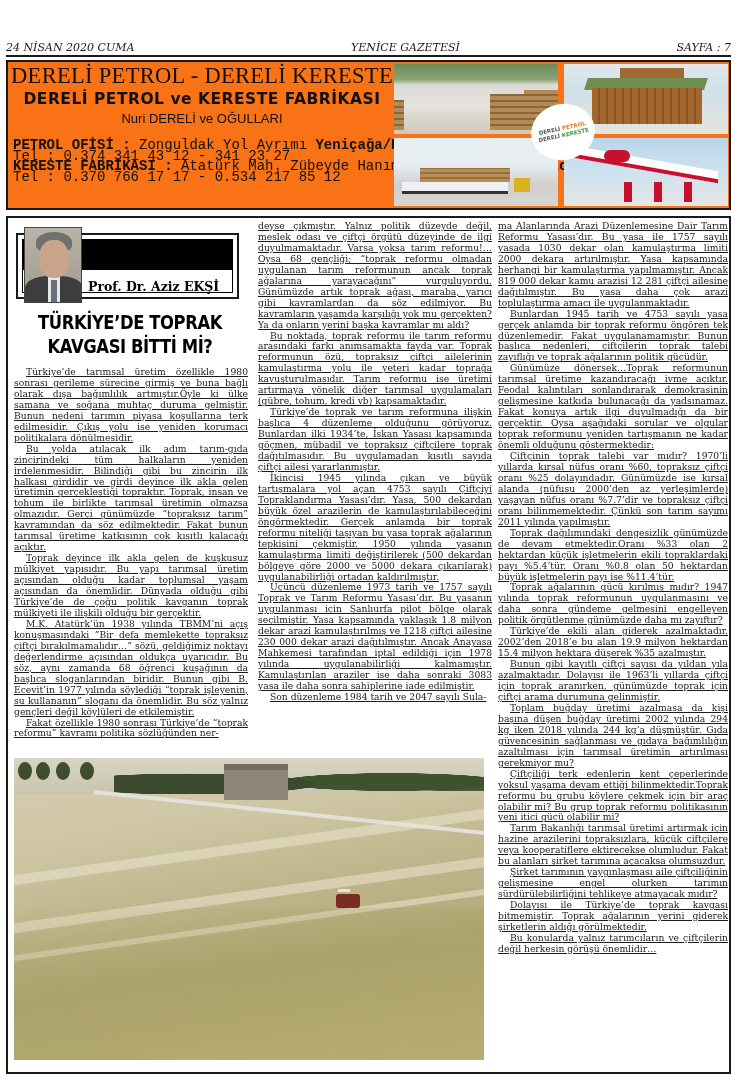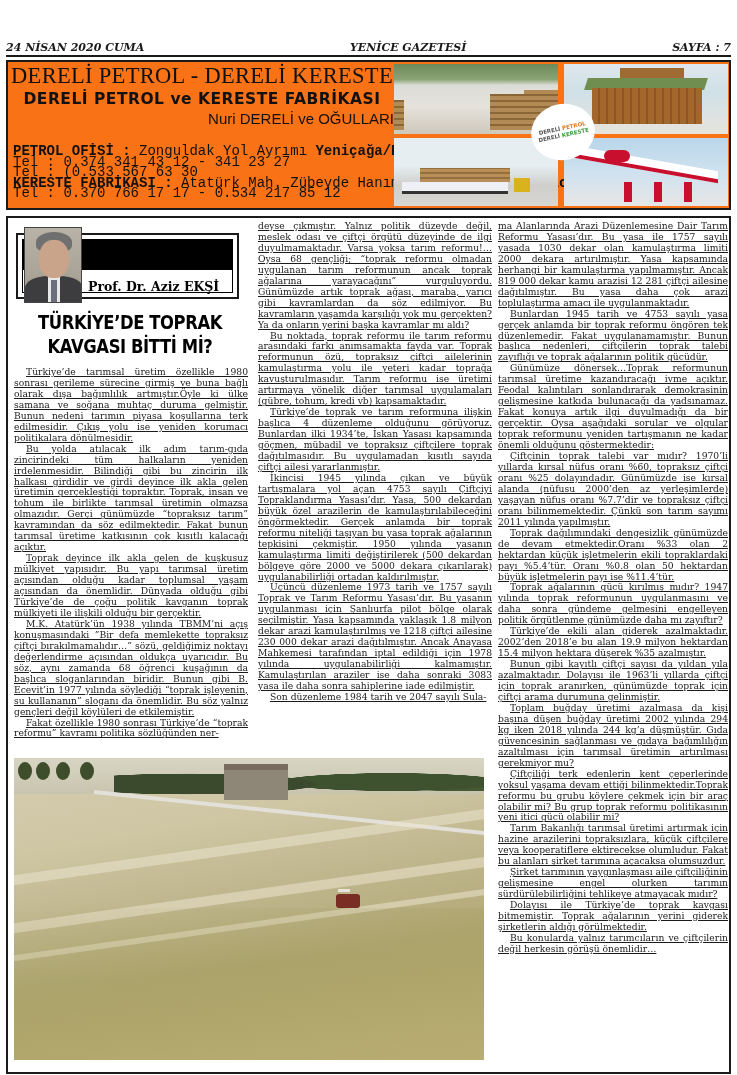--- a/index.html
+++ b/index.html
@@ -1,28 +1,28 @@
 <!DOCTYPE html>
 <html><head>
 <meta charset="utf-8">
 <style>
   * { box-sizing: border-box; margin: 0; padding: 0; }
   html, body { width: 737px; height: 1075px; background: #ffffff; overflow: hidden; }
   body { position: relative; font-family: "DejaVu Serif", serif; color: #1a1a1a; }
 
   
-  .page-header { position: absolute; top: 36px; left: 6px; width: 725px; height: 18px; display: flex; justify-content: space-between; align-items: flex-end; font-family: "DejaVu Serif", serif; font-style: italic; font-weight: bold; font-size: 11px; color: #1a1a1a; gap: 32px; }
+  .page-header { position: absolute; top: 36px; left: 6px; width: 725px; height: 18px; display: flex; justify-content: space-between; align-items: flex-end; font-family: "DejaVu Serif", serif; font-style: italic; font-weight: normal; font-size: 11px; color: #1a1a1a; gap: 32px; }
   .page-header-rule { position: absolute; top: 55px; left: 6px; width: 725px; height: 2px; background: #1a1a1a; }
 
   
   .ad-box { position: absolute; top: 60px; left: 6px; width: 725px; height: 150px; border: 2px solid #1a1a1a; background: #f97316; overflow: hidden; }
   .ad-text { position: absolute; left: 2px; top: 0; width: 384px; height: 146px; }
   .ad-title { font-family: "Liberation Serif", serif; font-size: 22.5px; letter-spacing: 0.3px; text-align: center; line-height: 26px; margin-top: 1px; color: #111; }
   .ad-subtitle { font-family: "DejaVu Sans", sans-serif; font-weight: bold; font-size: 15.5px; text-align: center; line-height: 20px; color: #111; letter-spacing: 0.5px; }
-  .ad-owner { font-family: "Liberation Sans", sans-serif; font-size: 15px; text-align: right; line-height: 19px; margin-bottom: 18px; color: #111; }
+  .ad-owner { font-family: "Liberation Sans", sans-serif; font-size: 13px; text-align: center; line-height: 19px; margin-bottom: 12px; color: #111; }
   .ad-line { font-family: Liberation Mono, monospace; font-size: 14px; line-height: 10.5px; padding-left: 3px; color: #111; white-space: nowrap; }
   .ad-line b { font-weight: bold; }
   .ad-photos { position: absolute; left: 386px; top: 0; width: 337px; height: 146px; }
   .photo { position: absolute; overflow: hidden; }
   .ph-lumber { left: 0; top: 2px; width: 164px; height: 70px; background: linear-gradient(180deg, #6d8a5a 0%, #8aa374 22%, #dcdcd6 30%, #e5e2dc 60%, #cfc8bb 100%); }
   .ph-lumber .stack { position: absolute; background: repeating-linear-gradient(0deg, #b28a56 0 4px, #8b6738 4px 6px); }
   .ph-house { left: 170px; top: 2px; width: 164px; height: 70px; background: linear-gradient(180deg, #dfe8ee 0%, #cfe0e7 40%, #e7e4dd 100%); }
   .ph-house .roof { position: absolute; left: 22px; top: 14px; width: 120px; height: 12px; background: #6f8e4f; transform: skewX(-18deg); }
   .ph-house .body { position: absolute; left: 28px; top: 24px; width: 110px; height: 36px; background: repeating-linear-gradient(90deg, #a3672e 0 6px, #8c5524 6px 8px); }
   .ph-house .upper { position: absolute; left: 56px; top: 4px; width: 64px; height: 14px; background: #a06a33; }
@@ -86,21 +86,20 @@
 <div class="page-header-rule"></div>
 
 <div class="ad-box">
   <div class="ad-text">
     <div class="ad-title">DERELİ PETROL - DERELİ KERESTE</div>
     <div class="ad-subtitle">DERELİ PETROL ve KERESTE FABRİKASI</div>
     <div class="ad-owner">Nuri DERELİ ve OĞULLARI</div>
     <div id="ad-lines">
         <div class="ad-line"><b>PETROL OFİSİ :</b><span> Zonguldak Yol Ayrımı </span><b>Yeniçağa/BOLU</b></div>
         <div class="ad-line"><span>Tel : 0.374 341 43 12 - 341 23 27</span></div>
-        <div class="ad-line"><span>Tel : (0.533 567 63 30</span></div>
         <div class="ad-line"><b>KERESTE FABRİKASI :</b><span> Atatürk Mah. Zübeyde Hanım Bulvarı No: 5 </span><b>Yenice/KARABÜK</b></div>
         <div class="ad-line"><span>Tel : 0.370 766 17 17 - 0.534 217 85 12</span></div>
       </div>
   </div>
   <div class="ad-photos">
     <div class="photo ph-lumber">
       <div class="stack" style="left:96px;top:30px;width:40px;height:36px;"></div>
       <div class="stack" style="left:130px;top:26px;width:34px;height:40px;"></div>
       <div class="stack" style="left:0;top:36px;width:10px;height:30px;"></div>
     </div>

